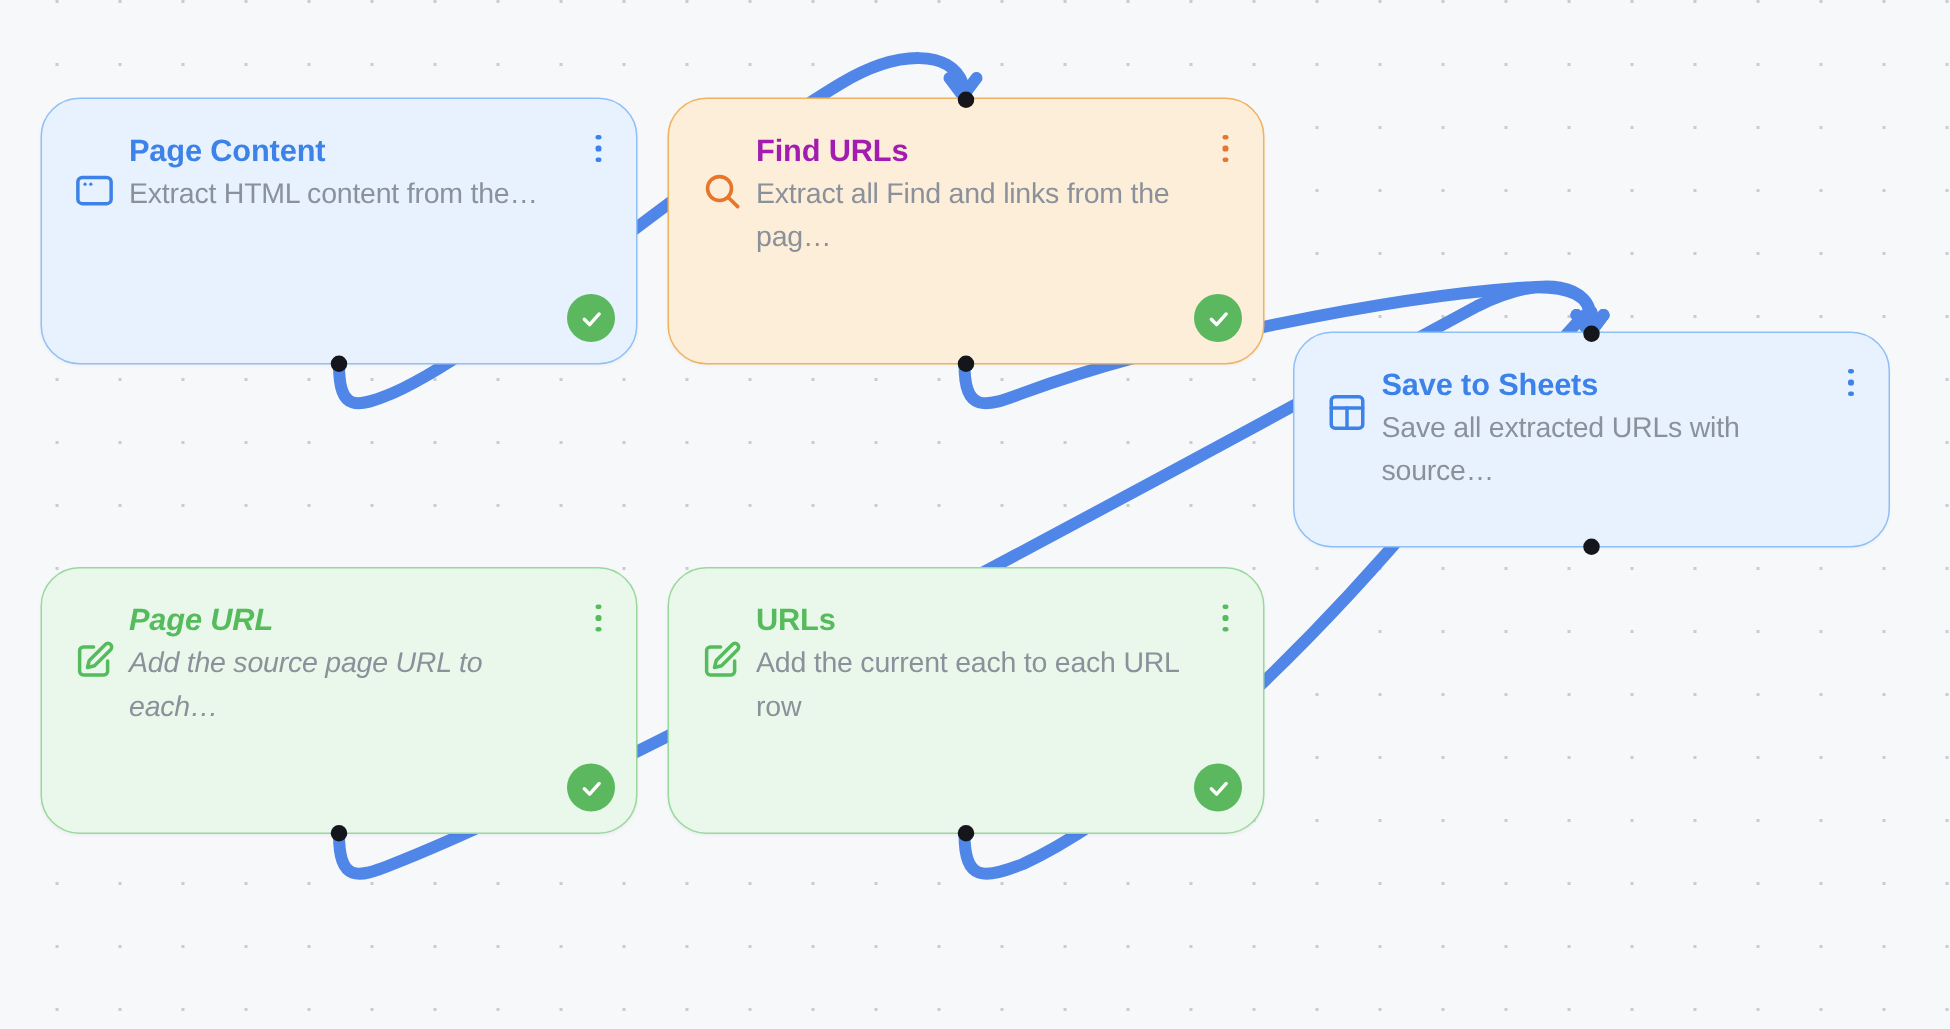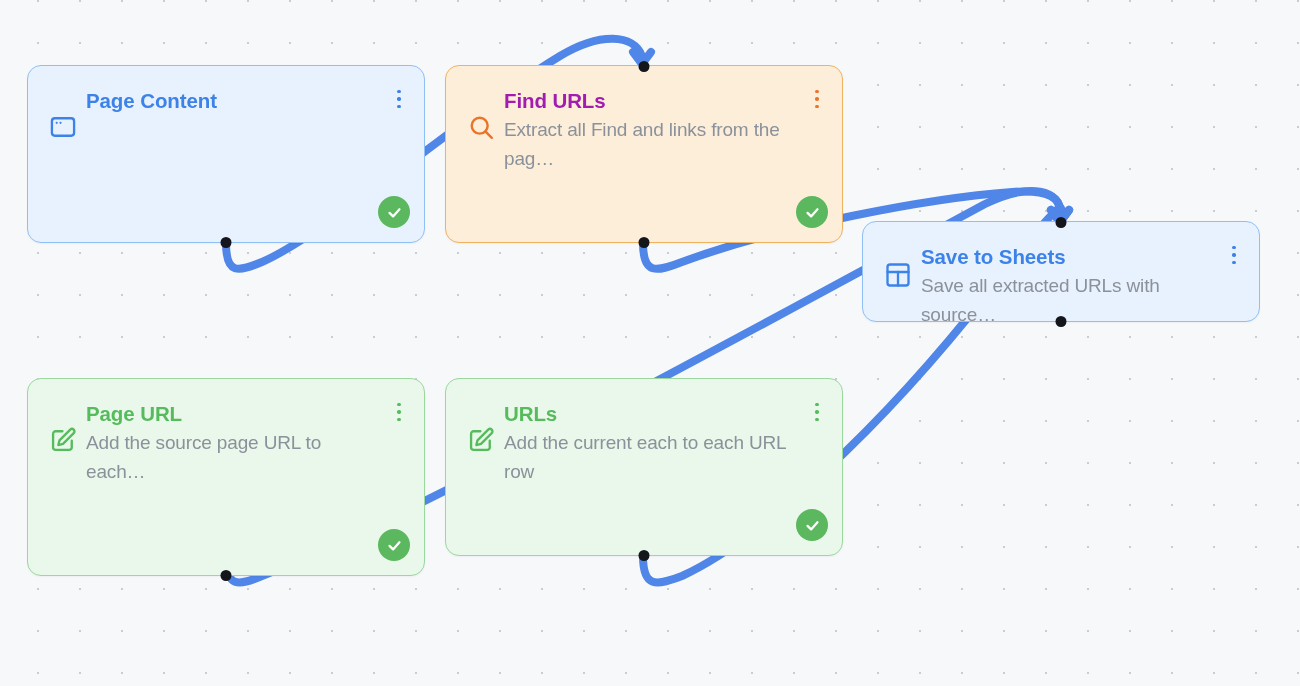--- a/index.html
+++ b/index.html
@@ -29,21 +29,21 @@
     top: 0;
     width: 1300px;
     height: 686px;
     pointer-events: none;
     z-index: 1;
   }
 
   .node {
     position: absolute;
     box-sizing: border-box;
-    border-radius: 14px;
+    border-radius: 26px;
     border: 1.6px solid transparent;
     z-index: 2;
     box-shadow: 0 1px 2px rgba(16,24,40,0.04);
   }
 
   .node-inner {
     position: relative;
     width: 100%;
     height: 100%;
     display: flex;
@@ -170,20 +170,21 @@
     <div class="node-inner">
       <div class="node-icon">
         <svg width="28" height="28" viewBox="0 0 24 24" fill="none" stroke="#3c82e8" stroke-width="2" stroke-linecap="round" stroke-linejoin="round">
           <rect x="2.5" y="4.5" width="19" height="15" rx="2.5"></rect>
           <circle cx="6.6" cy="8.4" r="0.95" fill="#3c82e8" stroke="none"></circle>
           <circle cx="9.9" cy="8.4" r="0.95" fill="#3c82e8" stroke="none"></circle>
         </svg>
       </div>
       <div class="node-body">
         <div class="node-title">Page Content</div>
+        <div class="node-desc">Extract HTML content from the…</div>
       </div>
       <div class="node-menu">
         <i></i>
           <i></i>
           <i></i>
       </div>
       <div class="status-badge">
         <svg width="17" height="17" viewBox="0 0 24 24" fill="none" stroke="#ffffff" stroke-width="3.2" stroke-linecap="round" stroke-linejoin="round">
           <polyline points="5,12.5 10,17.5 19,7.5"></polyline>
         </svg>
@@ -213,21 +214,21 @@
       <div class="status-badge">
         <svg width="17" height="17" viewBox="0 0 24 24" fill="none" stroke="#ffffff" stroke-width="3.2" stroke-linecap="round" stroke-linejoin="round">
           <polyline points="5,12.5 10,17.5 19,7.5"></polyline>
         </svg>
       </div>
     </div>
     <div class="port top"></div>
     <div class="port bottom"></div>
   </div>
 
-  <div class="node theme-blue" id="node-save-to-sheets" style="left: 862px; top: 221px; width: 398px; height: 101px;">
+  <div class="node theme-blue" id="node-save-to-sheets" style="left: 862px; top: 221px; width: 398px; height: 144px;">
     <div class="node-inner">
       <div class="node-icon" style="margin-top:14px;">
         <svg width="28" height="28" viewBox="0 0 24 24" fill="none" stroke="#3c82e8" stroke-width="2" stroke-linecap="round" stroke-linejoin="round">
           <rect x="3" y="3" width="18" height="18" rx="2.2"></rect>
           <line x1="3" y1="9.4" x2="21" y2="9.4"></line>
           <line x1="12" y1="9.4" x2="12" y2="21"></line>
         </svg>
       </div>
       <div class="node-body">
         <div class="node-title">Save to Sheets</div>
@@ -236,21 +237,21 @@
       <div class="node-menu">
         <i></i>
           <i></i>
           <i></i>
       </div>
     </div>
     <div class="port top"></div>
     <div class="port bottom"></div>
   </div>
 
-  <div class="node theme-green" id="node-page-url" style="left: 27px; top: 378px; width: 398px; height: 198px;">
+  <div class="node theme-green" id="node-page-url" style="left: 27px; top: 378px; width: 398px; height: 178px; font-style: italic;">
     <div class="node-inner">
       <div class="node-icon">
         <svg width="28" height="28" viewBox="0 0 24 24" fill="none" stroke="#56bb5c" stroke-width="2" stroke-linecap="round" stroke-linejoin="round">
           <path d="M11.5 4.5H5.6A2.1 2.1 0 0 0 3.5 6.6v11.8a2.1 2.1 0 0 0 2.1 2.1h11.8a2.1 2.1 0 0 0 2.1-2.1V12.5"></path>
           <path d="M18.2 3.1a2.1 2.1 0 0 1 3 3L12 15.3l-4 1 1-4z"></path>
         </svg>
       </div>
       <div class="node-body">
         <div class="node-title">Page URL</div>
         <div class="node-desc">Add the source page URL to each…</div>

